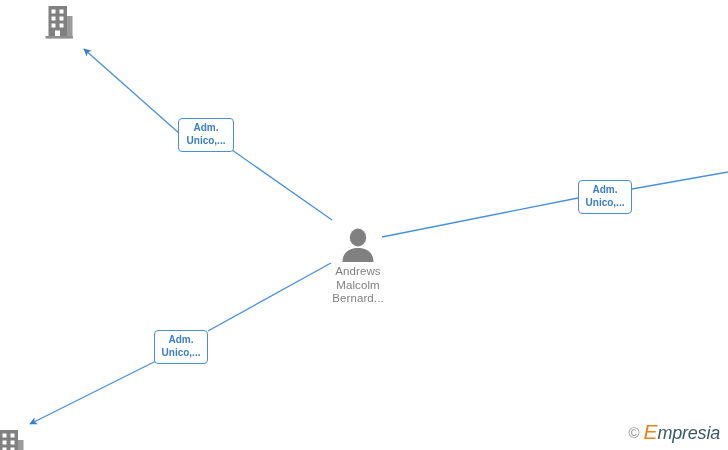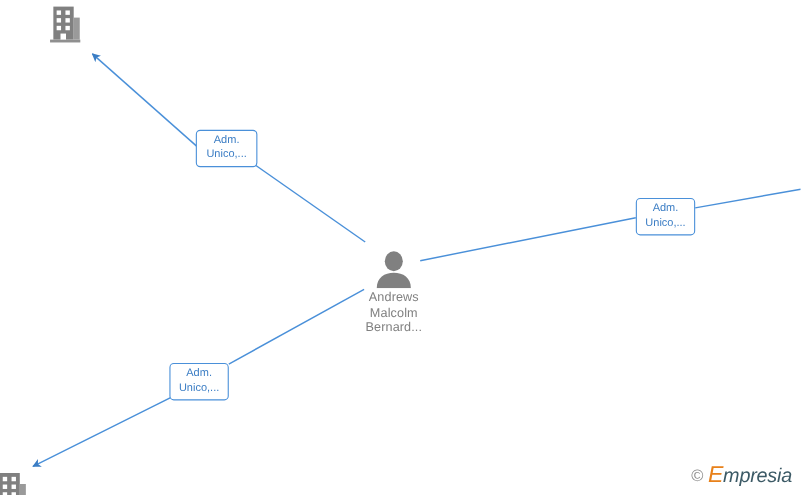--- a/index.html
+++ b/index.html
@@ -46,20 +46,21 @@
     border: 1px solid #4a90d9;
     border-radius: 4px;
     background: #ffffff;
     color: #3b7dc4;
     font-size: 10px;
     line-height: 12.5px;
     text-align: center;
     padding: 3px 6px 4px 6px;
     white-space: pre-line;
     z-index: 5;
+    font-weight: bold;
   }
   #watermark {
     position: absolute;
     right: 8px;
     bottom: 6px;
     display: flex;
     align-items: center;
     gap: 4px;
     z-index: 8;
   }

